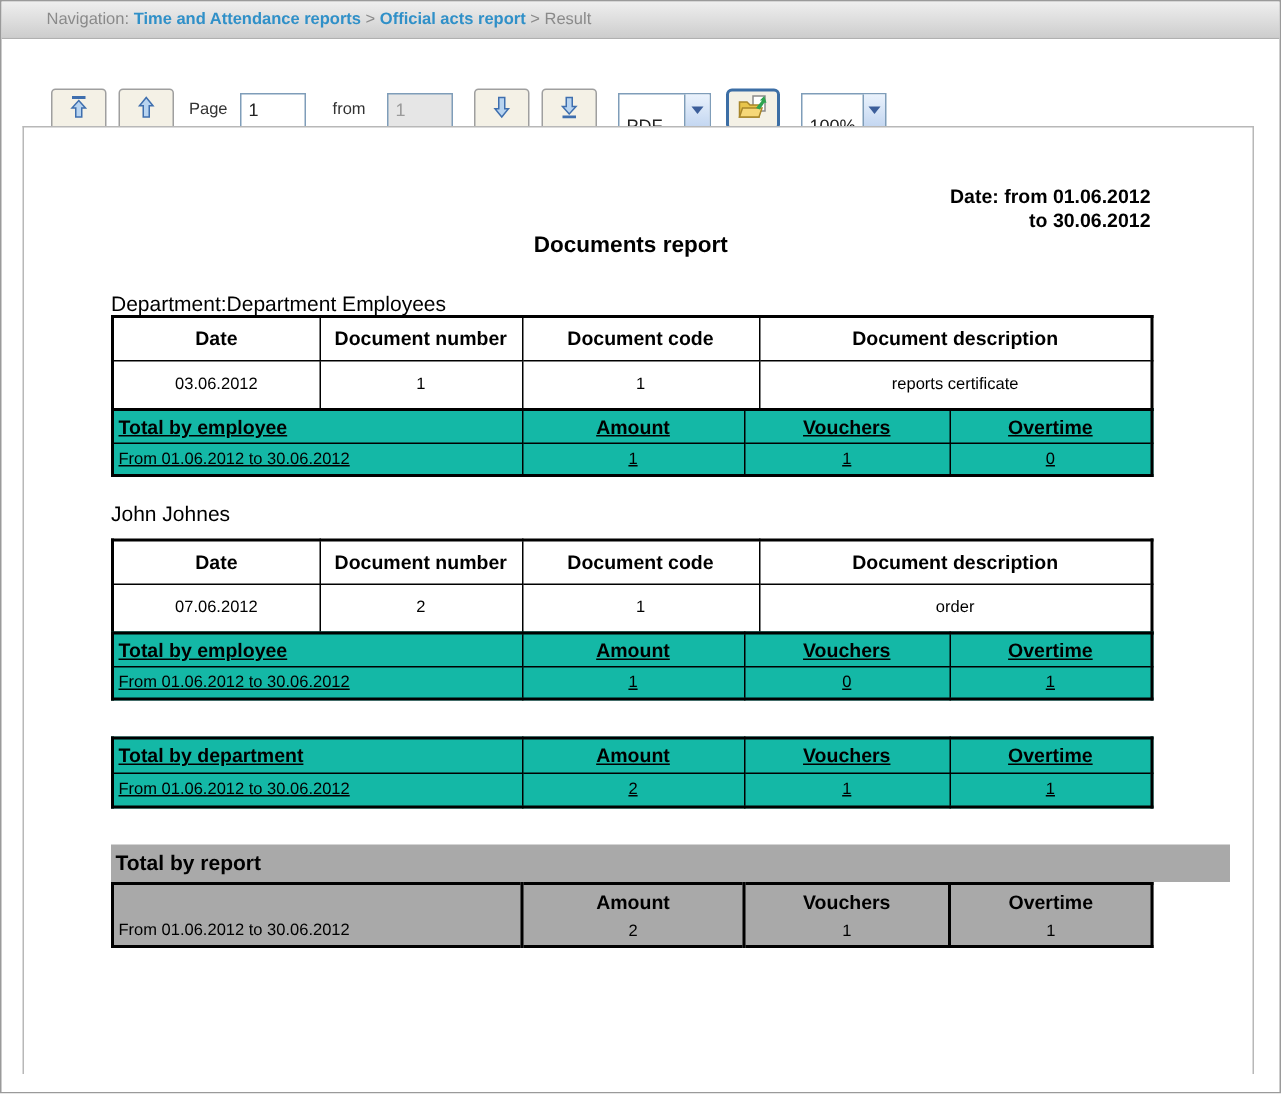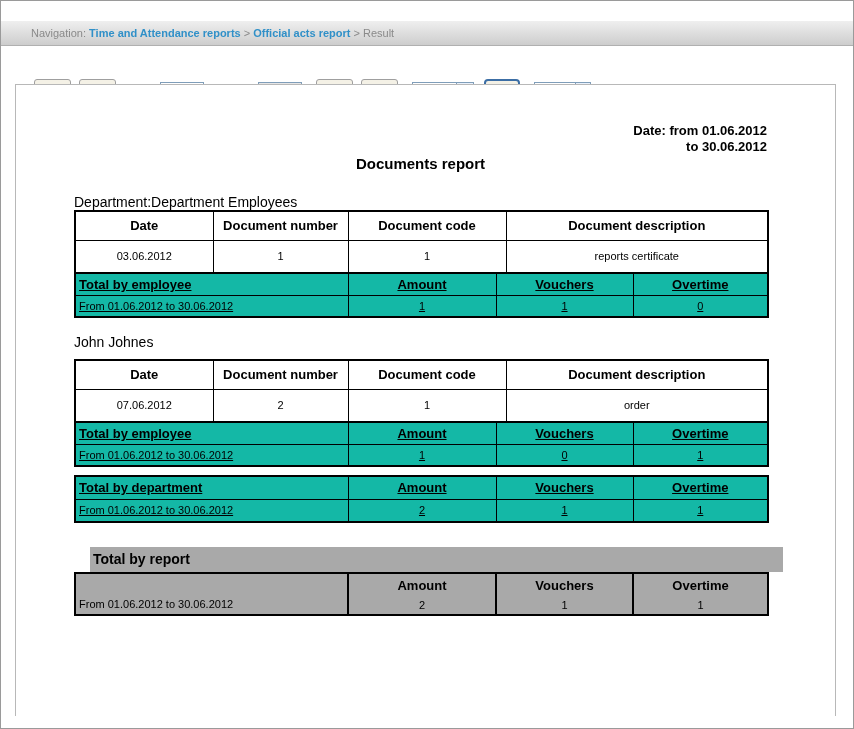--- a/index.html
+++ b/index.html
@@ -19,21 +19,20 @@
   .navbar {
     height: 25px;
     background: linear-gradient(#efefef, #cdcdcd);
     border-bottom: 1px solid #b0b0b0;
     display: flex;
     align-items: center;
     padding-left: 30px;
     font-size: 11px;
     color: #8a8a8a;
     white-space: pre;
-    margin-top: 20px;
   }
   .navbar a {
     color: #3090c8;
     font-weight: bold;
     text-decoration: none;
     cursor: pointer;
   }
   .navbar .sep { color: #8a8a8a; }
   
   .toolbar {
@@ -154,32 +153,31 @@
     text-decoration: underline;
   }
   .totals-table th, .totals-table td {
     border: 1px solid #000;
     overflow: hidden;
   }
   .totals-table th { font-size: 13px; height: 22px; text-align: center; }
   .totals-table th.lbl { text-align: left; padding-left: 3px; }
   .totals-table td { font-size: 11px; height: 22px; text-align: center; }
   .totals-table td.per { text-align: left; padding-left: 3px; }
-  .dept-total { margin-top: 8px; }
+  .dept-total { margin-top: 24px; }
   .dept-total th, .dept-total td { height: 23px; }
   
   .report-total { margin-top: 24px; }
   .rt-band {
-    width: 693px; height: 25px;
+    width: 746px; height: 25px;
     background: #a9a9a9;
     font-size: 14px;
     font-weight: bold;
     line-height: 25px;
     padding-left: 3px;
-    margin-left: 16px;
   }
   .rt-table {
     border: 2px solid #000;
     background: #a9a9a9;
   }
   .rt-table td {
     height: 42px;
     text-align: center;
     vertical-align: top;
     overflow: hidden;

